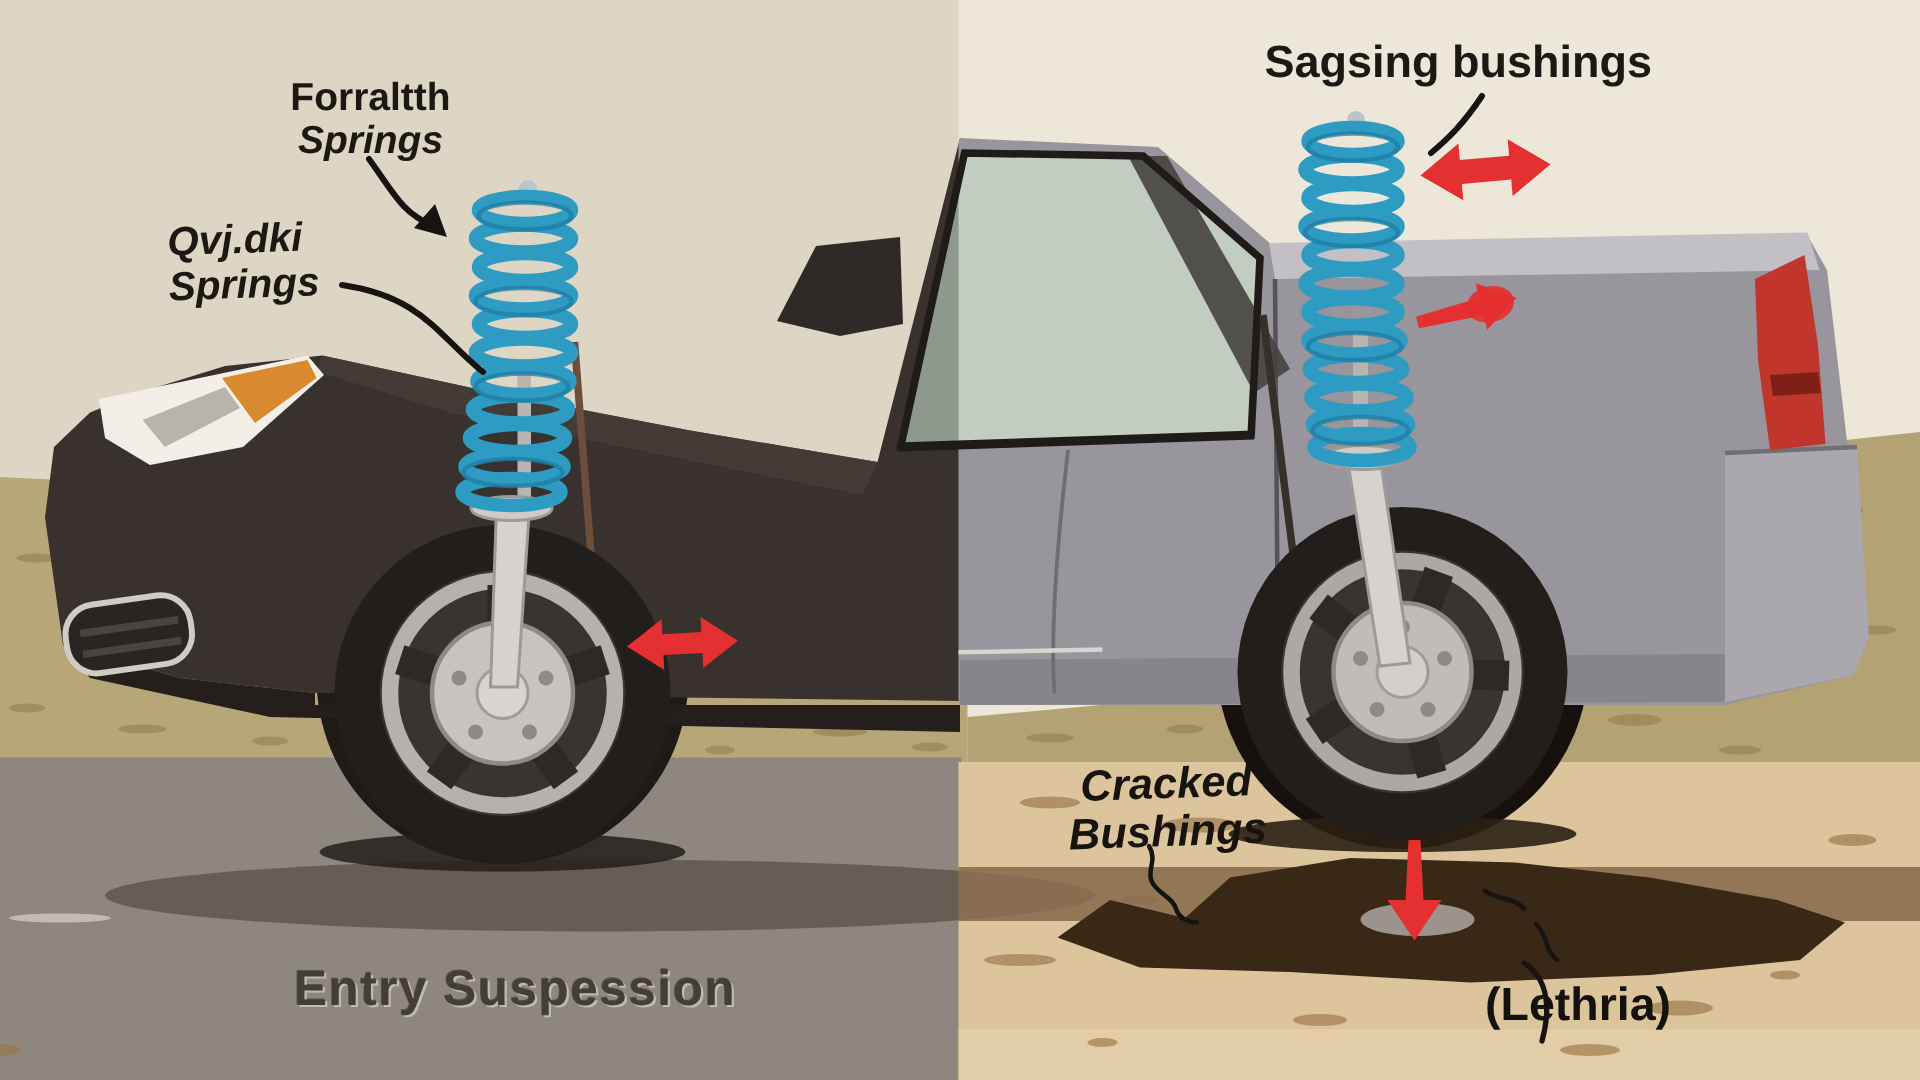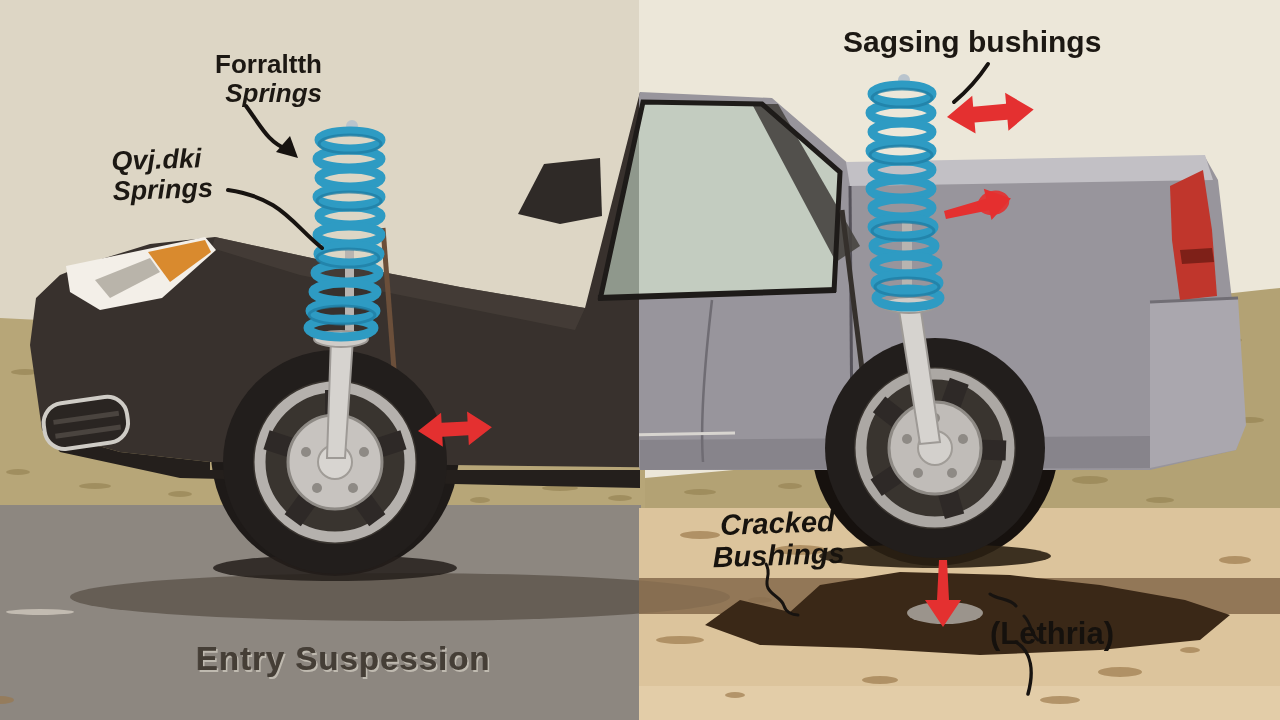--- a/index.html
+++ b/index.html
@@ -3,28 +3,28 @@
 <meta charset="utf-8">
 <style>
   html,body{margin:0;padding:0;background:#222;}
   .stage{
     position:relative;width:1280px;height:720px;overflow:hidden;
     font-family:"Liberation Sans","DejaVu Sans",sans-serif;
     -webkit-user-select:none;user-select:none;
   }
   .stage svg{position:absolute;left:0;top:0;}
   .lbl{position:absolute;color:#1c1813;white-space:nowrap;}
-  .lbl-front-springs{left:172px;top:50px;width:150px;text-align:right;font-size:26px;font-weight:700;line-height:29px;}
+  .lbl-front-springs{left:172px;top:50px;width:150px;text-align:center;font-size:26px;font-weight:700;line-height:29px;}
   .lbl-front-springs .l2{font-style:italic;}
   .lbl-coil-springs{left:112px;top:144px;width:130px;text-align:left;font-size:27px;font-weight:700;font-style:italic;line-height:30px;transform:rotate(-2deg);}
   .lbl-sagging{left:803px;top:25px;font-size:30px;font-weight:600;margin-left:40px;}
   .lbl-cracked{left:698px;top:507px;width:160px;text-align:center;font-size:29px;font-weight:700;font-style:italic;line-height:32px;transform:rotate(-2deg);color:#17130e;}
   .lbl-caption-left{left:196px;top:640px;font-size:33px;font-weight:700;letter-spacing:1px;color:#453e36;
     text-shadow:1.5px 1.5px 0 rgba(233,227,215,.55), -0.5px -0.5px 0 rgba(40,34,28,.5);}
-  .lbl-caption-right{left:990px;top:616px;font-size:31px;font-weight:600;color:#15110d;}
+  .lbl-caption-right{left:990px;top:652px;font-size:31px;font-weight:600;color:#15110d;}
 </style>
 </head>
 <body>
 
 <div class="stage">
 
 <svg width="1280" height="720" viewBox="0 0 1280 720">
   <defs>
     <clipPath id="clipL">
           <rect x="0" y="0" width="641" height="720"></rect>

